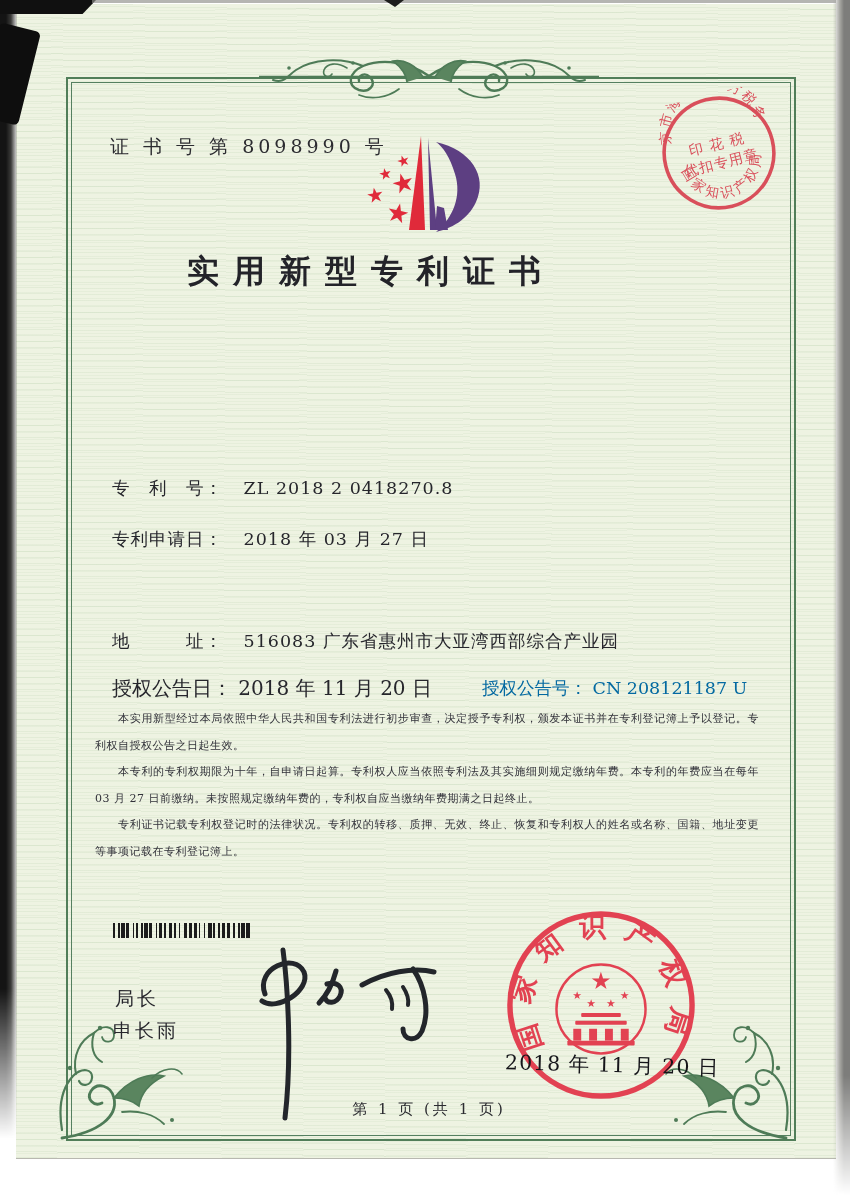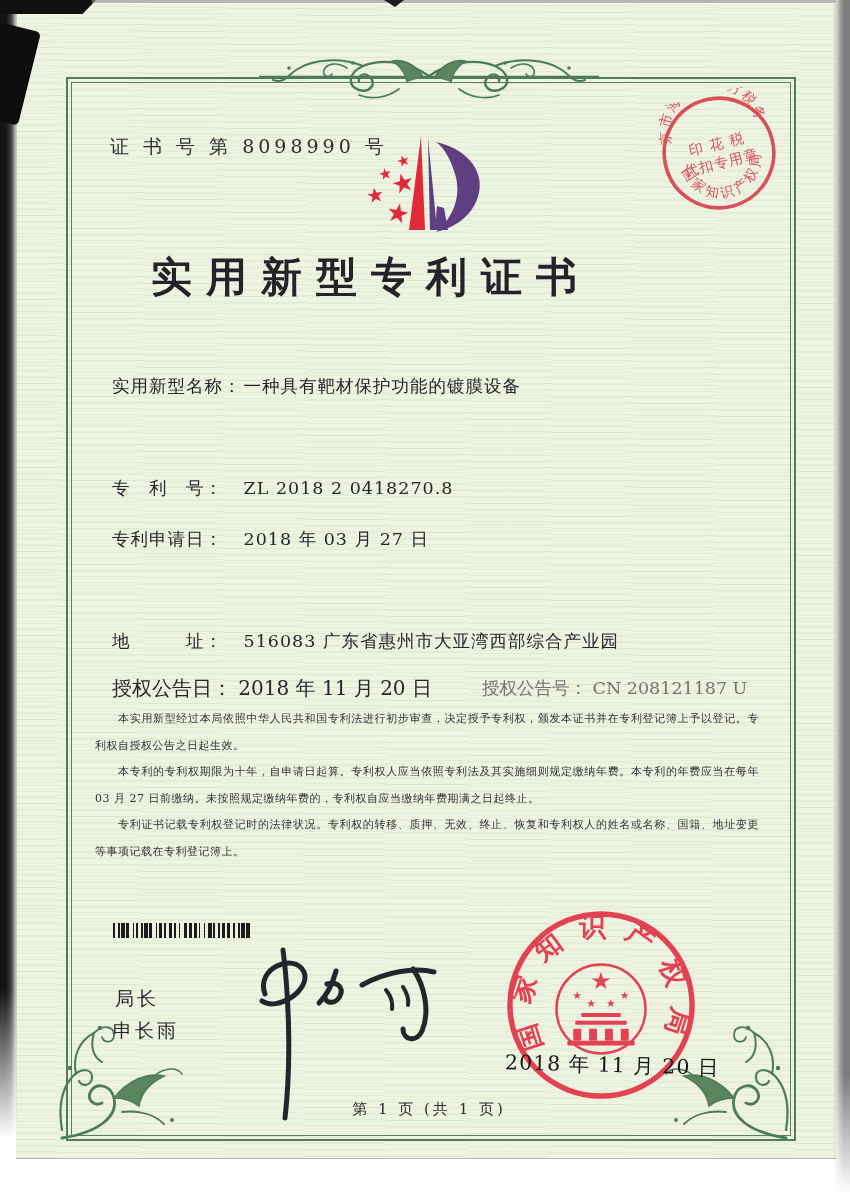--- a/index.html
+++ b/index.html
@@ -33,28 +33,28 @@
          border:2px solid #517e59;}
   .frame-inner{position:absolute;left:3px;top:3px;right:3px;bottom:3px;border:1px solid #558060;}
   .ornament-top{position:absolute;left:259px;top:46px;width:340px;height:60px;}
   .flourish{position:absolute;width:132px;height:128px;}
   .flourish.bl{left:56px;top:1016px;}
   .flourish.br{left:660px;top:1016px;transform:scaleX(-1);}
   
   .cert-no{position:absolute;left:110px;top:134px;font-size:19px;letter-spacing:4px;color:#2b2b30;}
   .logo{position:absolute;left:336px;top:128px;width:190px;height:118px;}
   .title{position:absolute;left:0;top:250px;width:742px;text-align:center;
-         font-size:41px;font-weight:700;letter-spacing:14px;color:#232329;}
+         font-size:32px;font-weight:700;letter-spacing:14px;color:#232329;}
   .stamp-tax{position:absolute;left:660px;top:94px;width:118px;height:118px;transform:rotate(-14deg);opacity:.92;}
   
   .field-row{position:absolute;left:112px;font-size:17.5px;color:#26262c;white-space:nowrap;}
   .field-label{display:inline-block;width:126px;letter-spacing:1px;}
   .field-value{letter-spacing:1px;}
   .grant-left{position:absolute;left:112px;top:675px;font-size:20px;color:#26262c;white-space:nowrap;}
-  .grant-right{position:absolute;left:482px;top:676px;font-size:17.5px;color:#737373;white-space:nowrap;}
+  .grant-right{position:absolute;left:482px;top:676px;font-size:17.5px;color:#0369a1;white-space:nowrap;}
   
   .paras{position:absolute;left:95px;top:706px;width:664px;}
   .paras p{margin:0;font-size:11px;line-height:26.5px;text-align:justify;
            text-indent:2.1em;color:#32323a;letter-spacing:.5px;}
   
   .barcode{position:absolute;left:113px;top:923px;width:214px;height:15px;overflow:hidden;
            display:flex;align-items:stretch;}
   .barcode span{display:block;height:100%;}
   .signer-title{position:absolute;left:115px;top:986px;font-size:19px;color:#26262c;letter-spacing:3px;}
   .signer-name{position:absolute;left:113px;top:1018px;font-size:19px;color:#26262c;letter-spacing:3px;}
@@ -148,24 +148,20 @@
     <text font-size="13" fill="#d84250" letter-spacing="2">
       <textPath href="#taxTop" startOffset="50%" text-anchor="middle">北京市海淀区地方税务局</textPath>
     </text>
     <text font-size="13" fill="#d84250" letter-spacing="3">
       <textPath href="#taxBot" startOffset="50%" text-anchor="middle">国家知识产权局</textPath>
     </text>
     <text x="56" y="52" font-size="13.5" fill="#d84250" text-anchor="middle" letter-spacing="1">印 花 税</text>
     <text x="56" y="70" font-size="13.5" fill="#d84250" text-anchor="middle" letter-spacing="1">代扣专用章</text>
   </svg>
 
-  <div class="field-row" style="top:374px">
-    <span class="field-label">实用新型名称：</span>
-    <span class="field-value">一种具有靶材保护功能的镀膜设备</span>
-  </div>
   <div class="field-row" style="top:476px">
     <span class="field-label">专　利　号：</span>
     <span class="field-value">ZL 2018 2 0418270.8</span>
   </div>
   <div class="field-row" style="top:527px">
     <span class="field-label">专利申请日：</span>
     <span class="field-value">2018 年 03 月 27 日</span>
   </div>
   <div class="field-row" style="top:629px">
     <span class="field-label">地　　　址：</span>

